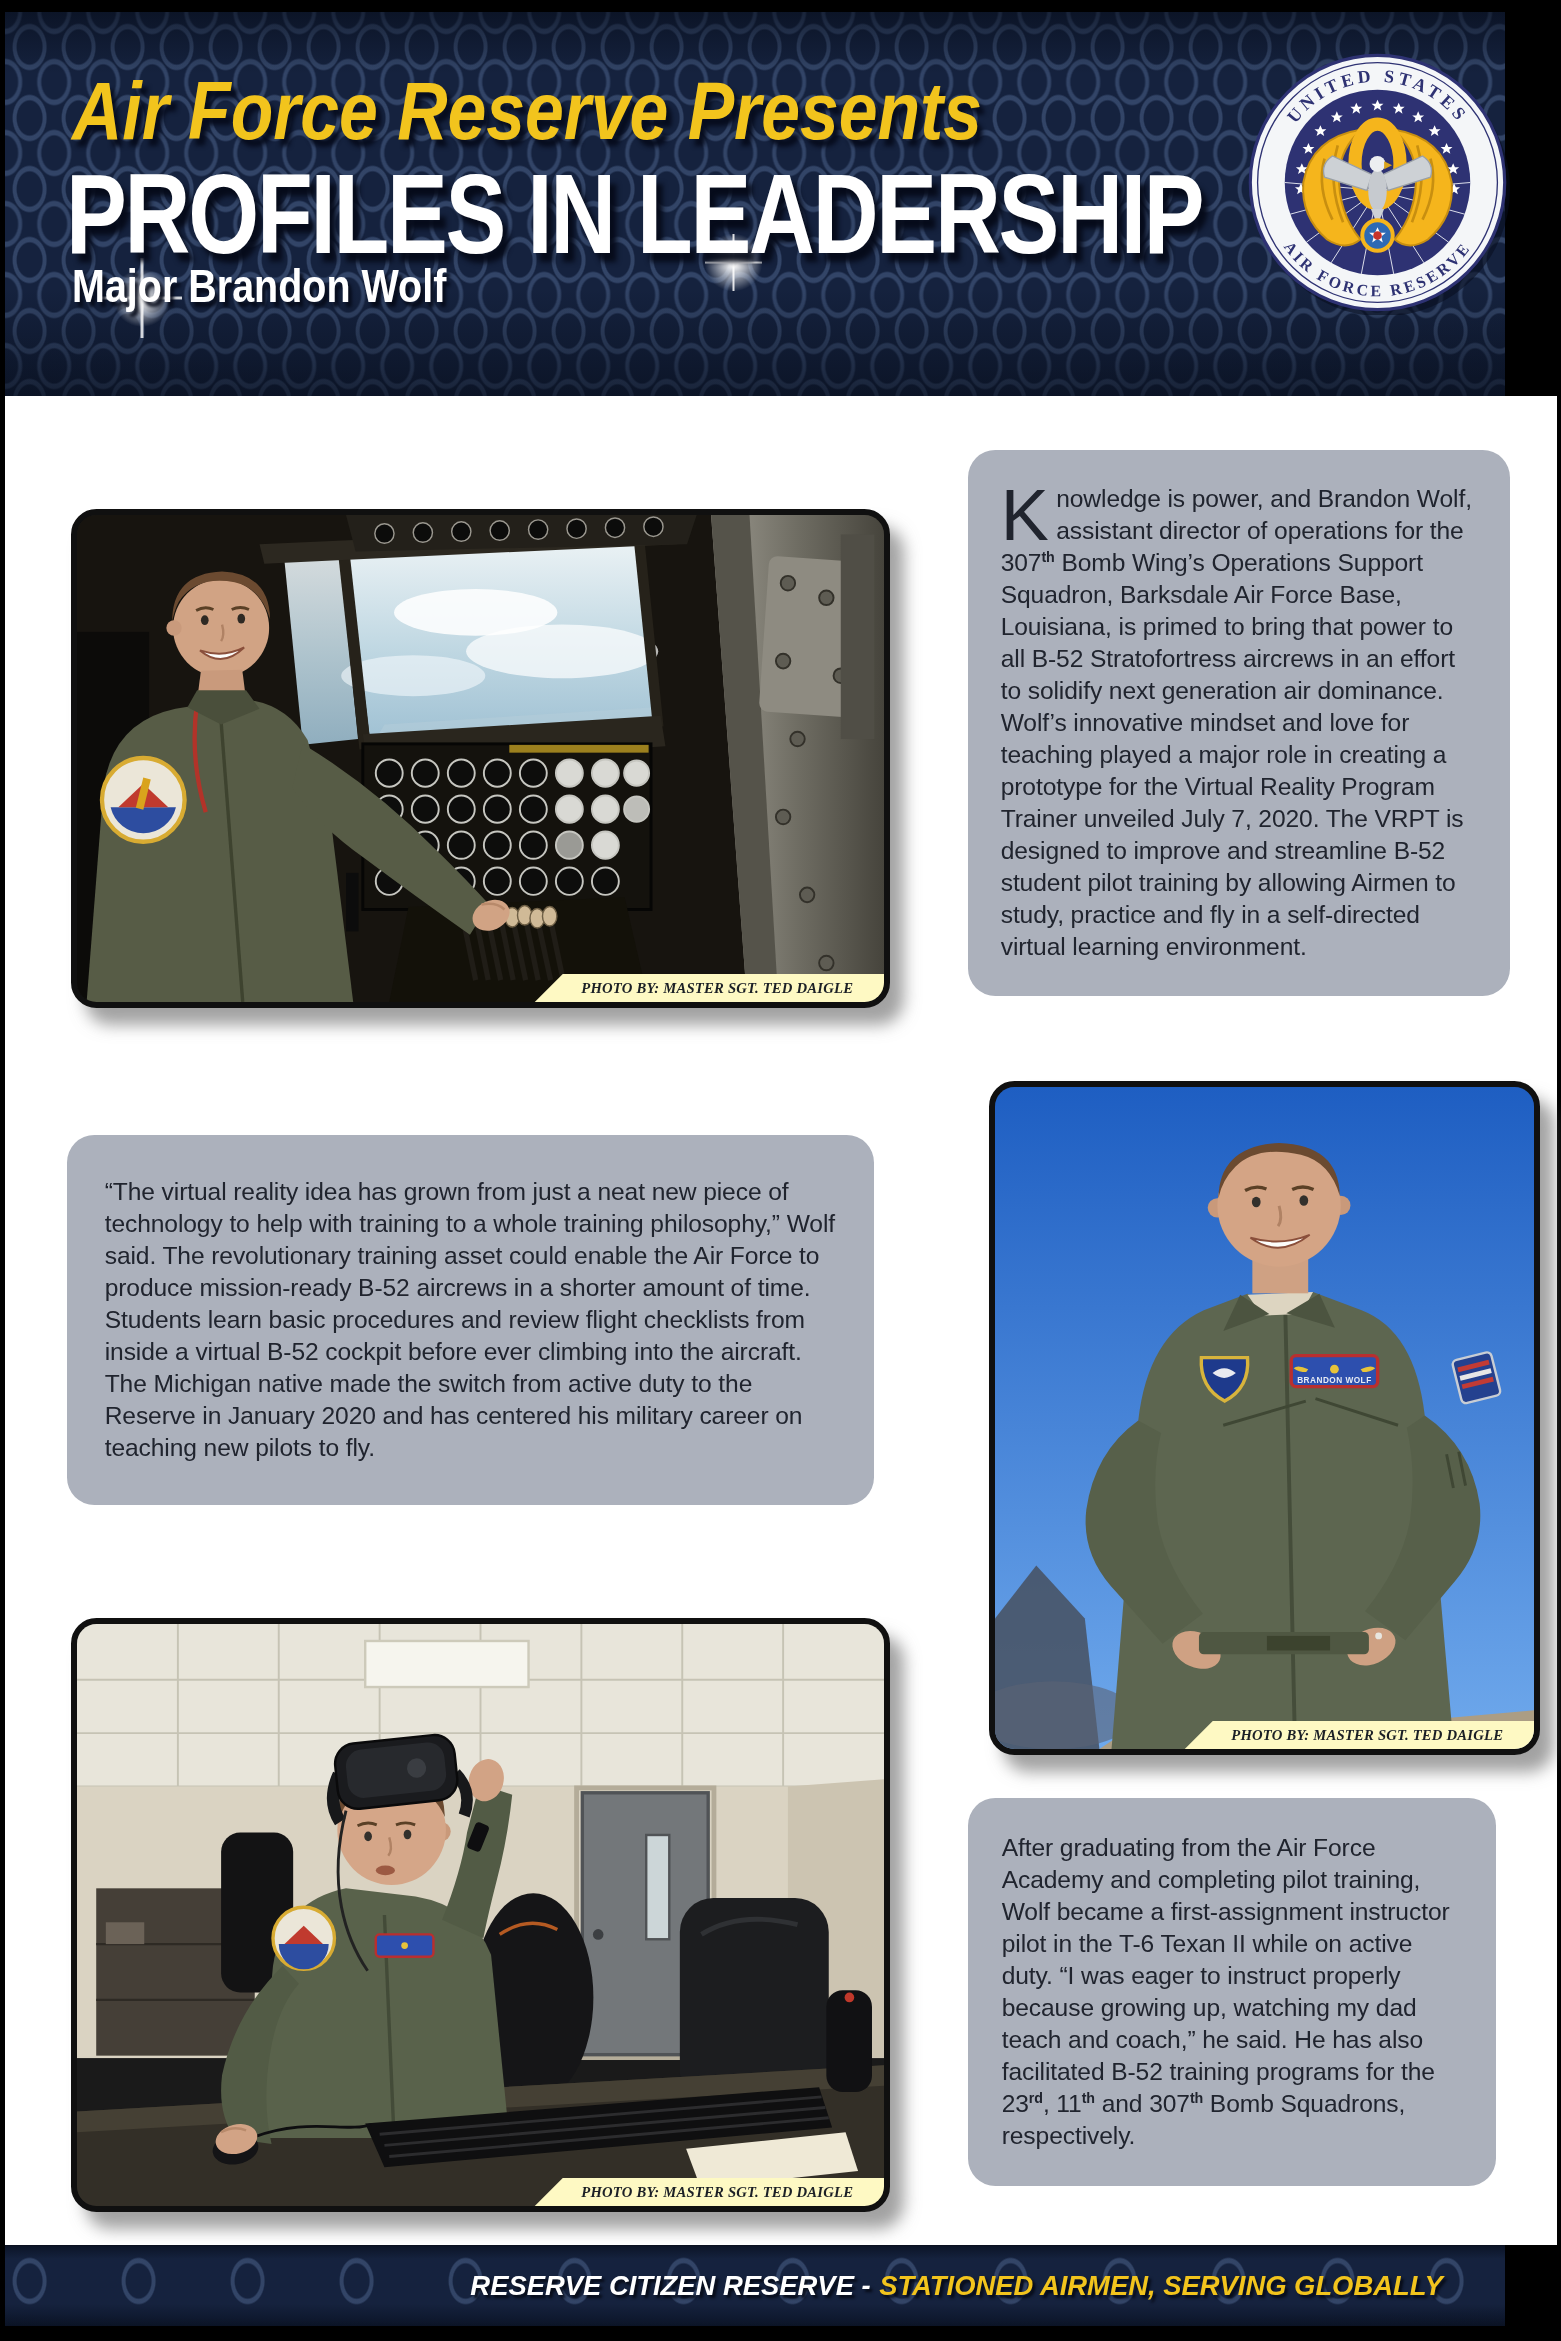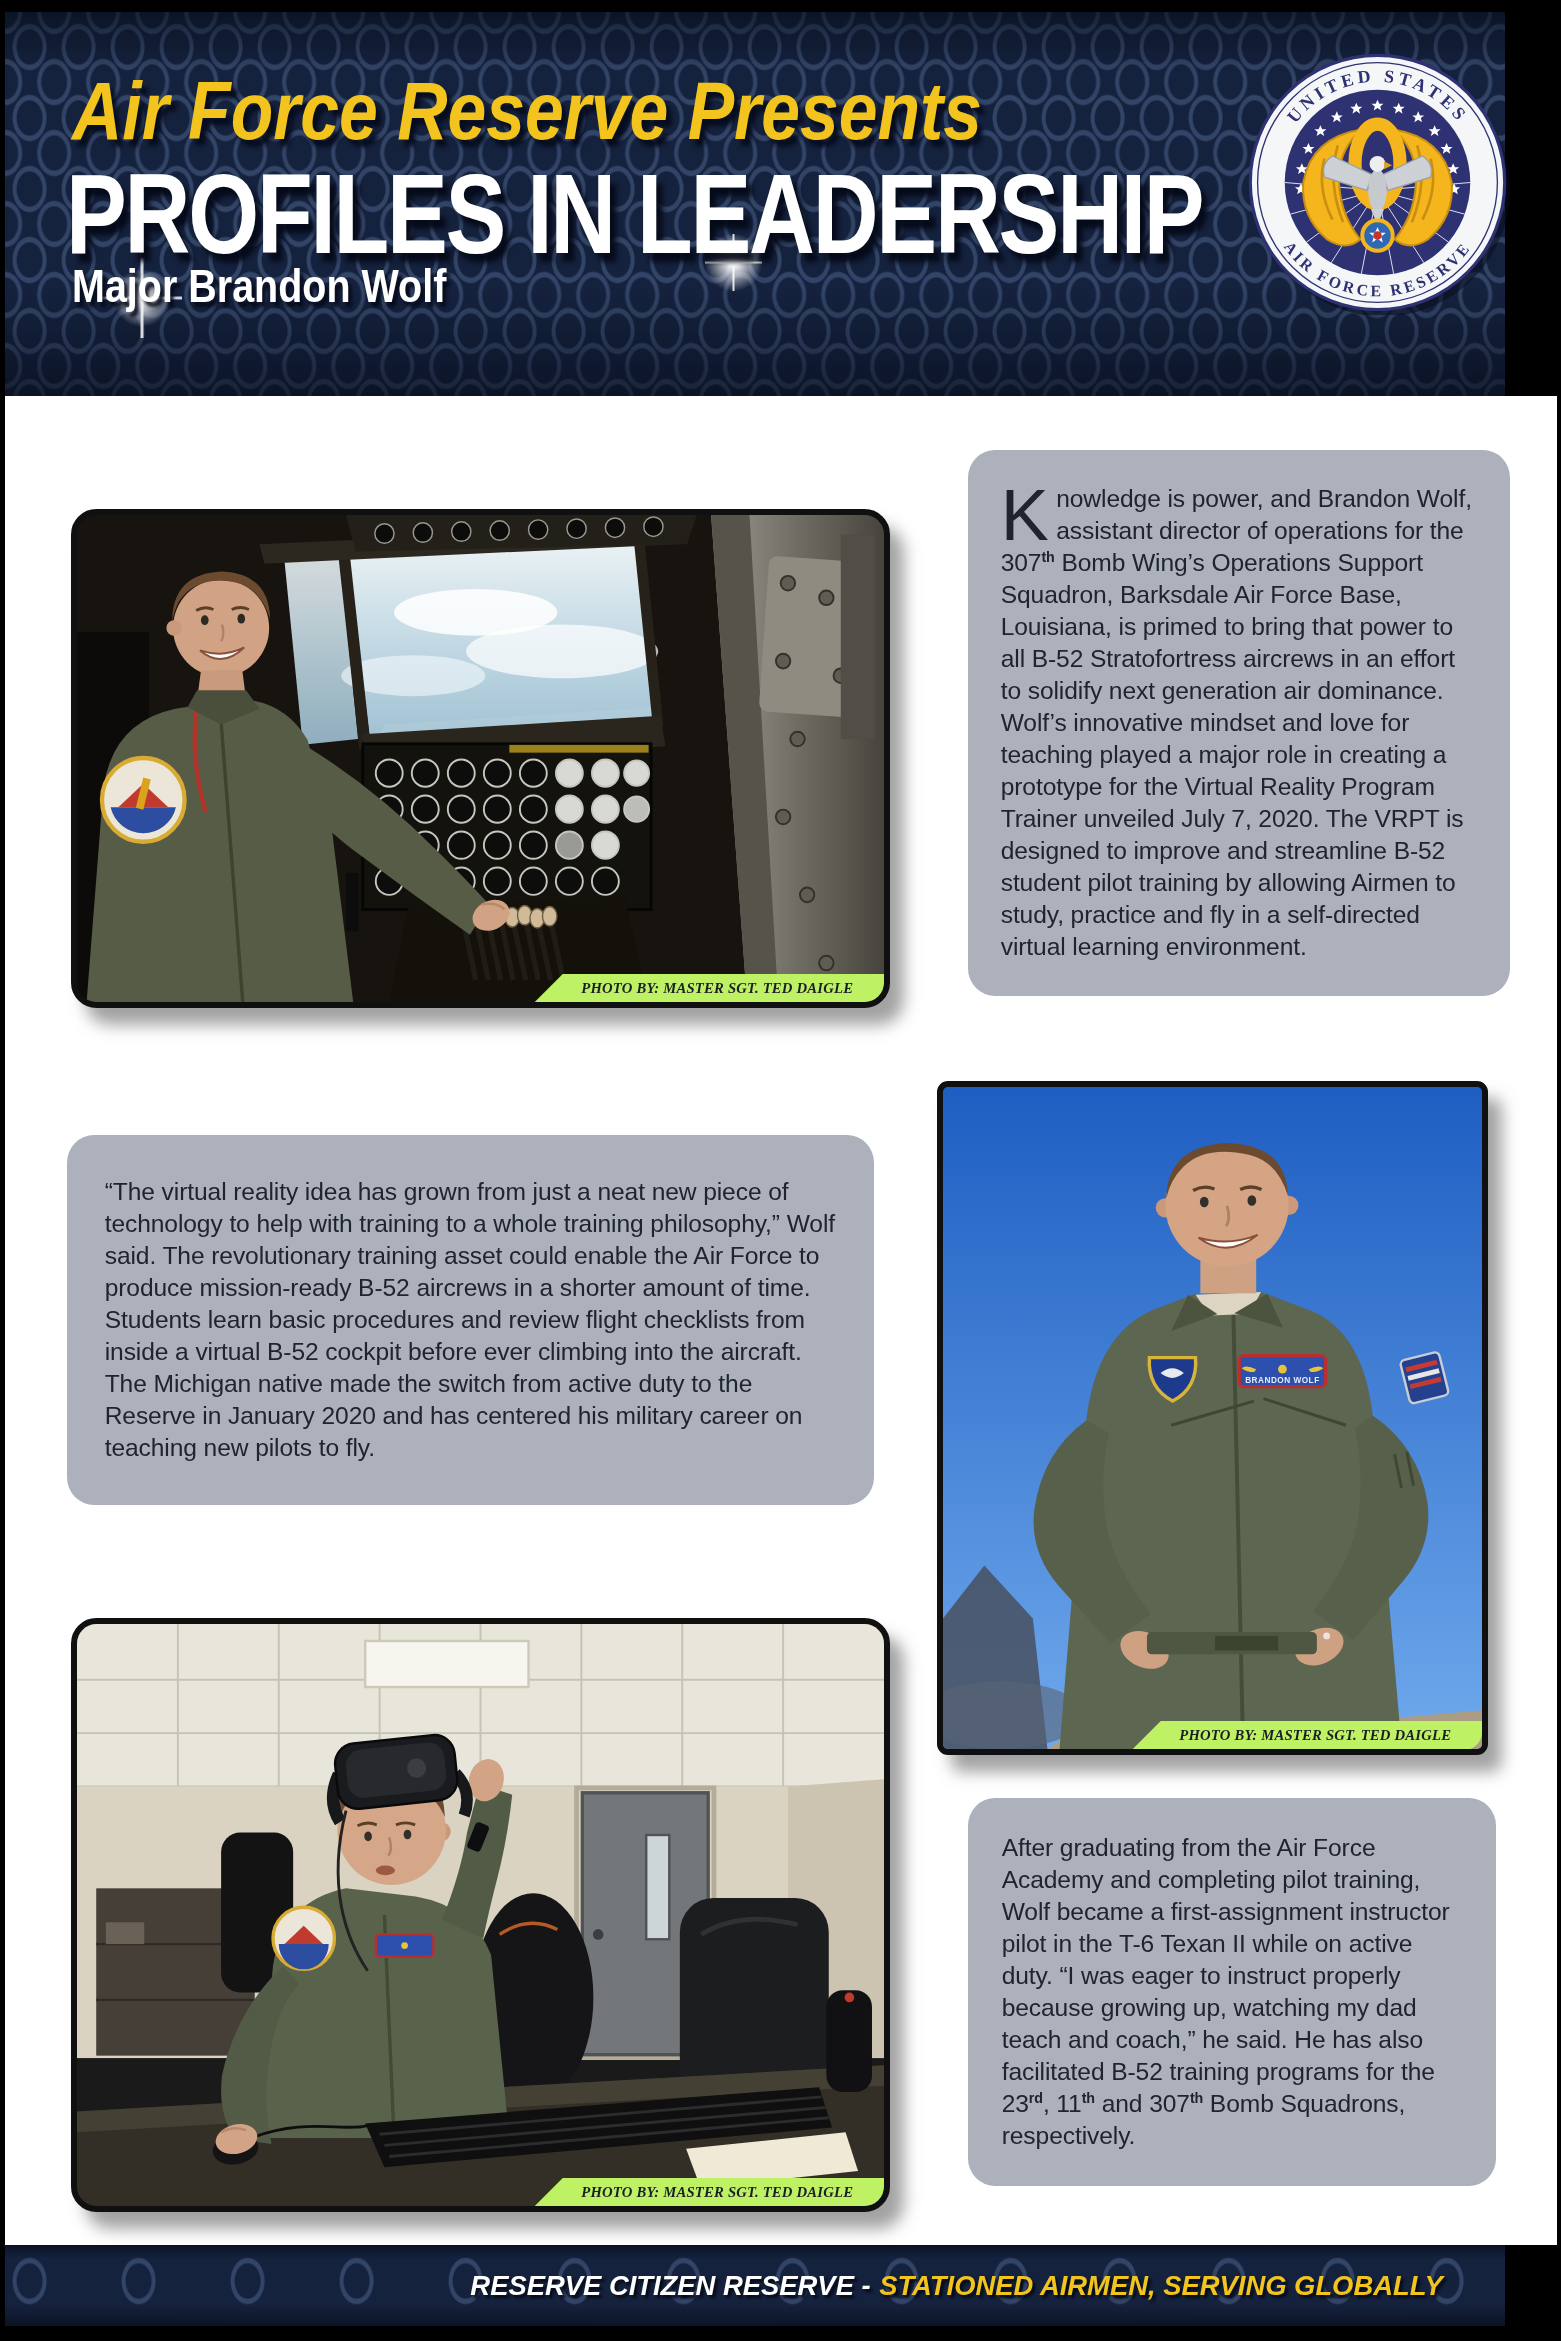--- a/index.html
+++ b/index.html
@@ -42,23 +42,23 @@
   .card--intro{left:963px;top:54px;width:542px;min-height:544px;padding:33px 34px 33px 33px;box-sizing:border-box;}
   .card--quote{left:62px;top:739px;width:807px;min-height:350px;padding:41px 38px;box-sizing:border-box;}
   .card--career{left:963px;top:1402px;width:528px;min-height:369px;padding:34px 34px;box-sizing:border-box;}
   .dropcap{float:left;font-size:72px;line-height:53px;padding:5.7px 7.6px 0 0;font-weight:400;}
   sup.s{font-size:58%;vertical-align:super;line-height:0;font-weight:bold;}
   
   .photo{position:absolute;border:6.6px solid #101010;border-radius:25.5px;overflow:hidden;background:#1a1a1a;
     box-shadow:14px 17px 16px rgba(100,100,100,.6);}
   .photo svg{display:block;width:100%;height:100%;}
   .photo--cockpit{left:66px;top:113px;width:807px;height:487px;}
-  .photo--portrait{left:932px;top:685px;width:539px;height:662px;border-radius:11px;}
+  .photo--portrait{left:984px;top:685px;width:539px;height:662px;}
   .photo--vr{left:66px;top:1222px;width:807px;height:582px;}
-  .caption{position:absolute;right:-0.5px;bottom:-0.5px;height:29px;background:#bef264;
+  .caption{position:absolute;right:-0.5px;bottom:-0.5px;height:29px;background:#fef9c3;
     display:inline-flex;align-items:center;padding:0 31px 0 47px;
     clip-path:polygon(29px 0,100% 0,100% 100%,0 100%);border-bottom-right-radius:18px;
     font-family:"Liberation Serif",serif;font-style:italic;font-weight:bold;font-size:14.7px;
     color:#1c2026;letter-spacing:0.2px;white-space:nowrap;}
   
   .footer-tagline{position:absolute;right:62px;top:50%;transform:translateY(-50%);
     font-style:italic;font-weight:bold;font-size:27.4px;white-space:nowrap;
     text-shadow:2.8px 3.3px 2.8px rgba(4,8,18,.9);}
   .footer-white{color:#ffffff;margin-right:8.5px;}
   .footer-gold{color:#f2c41d;}

